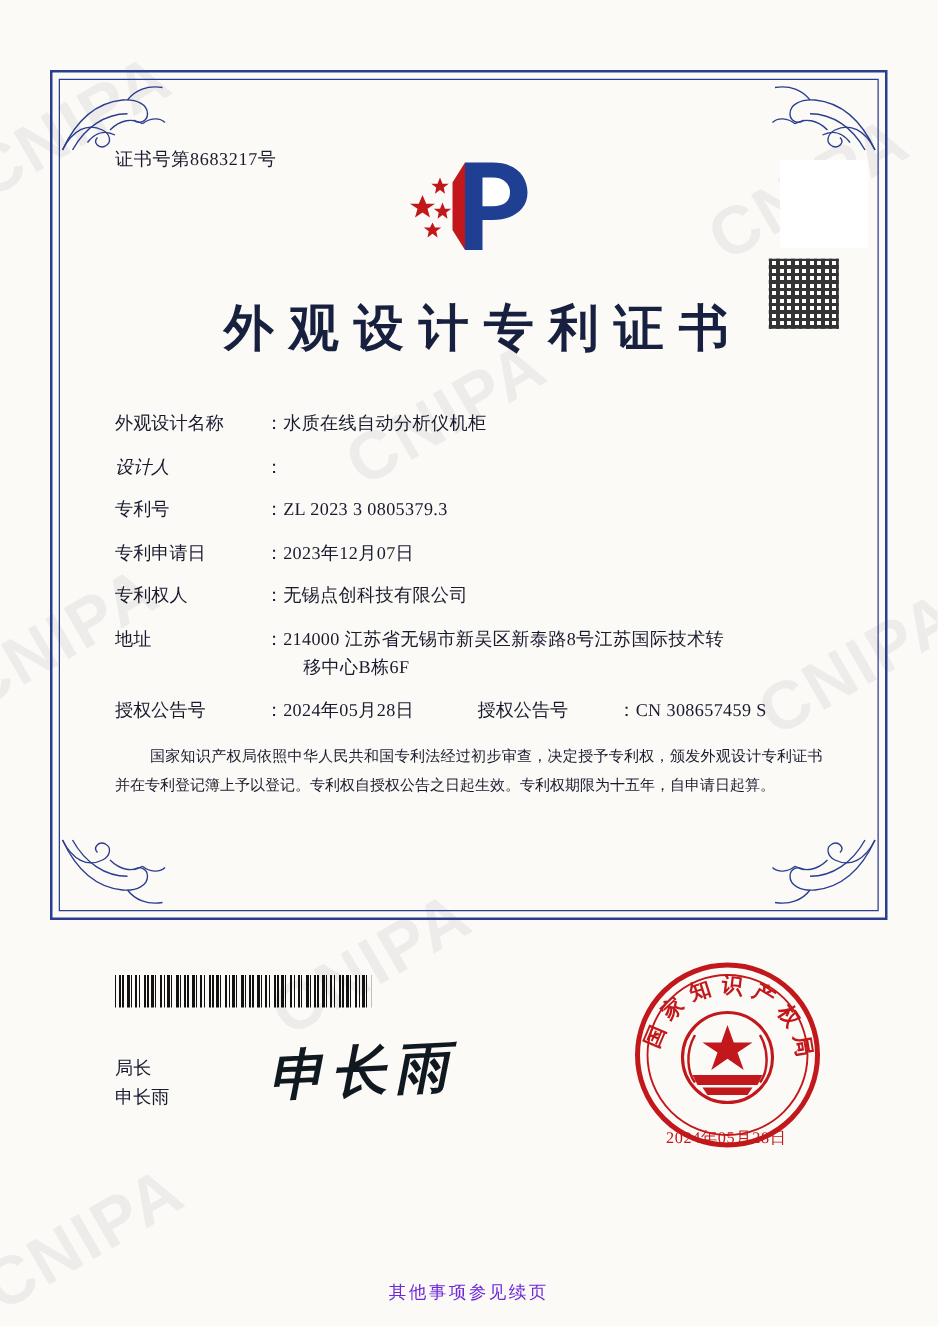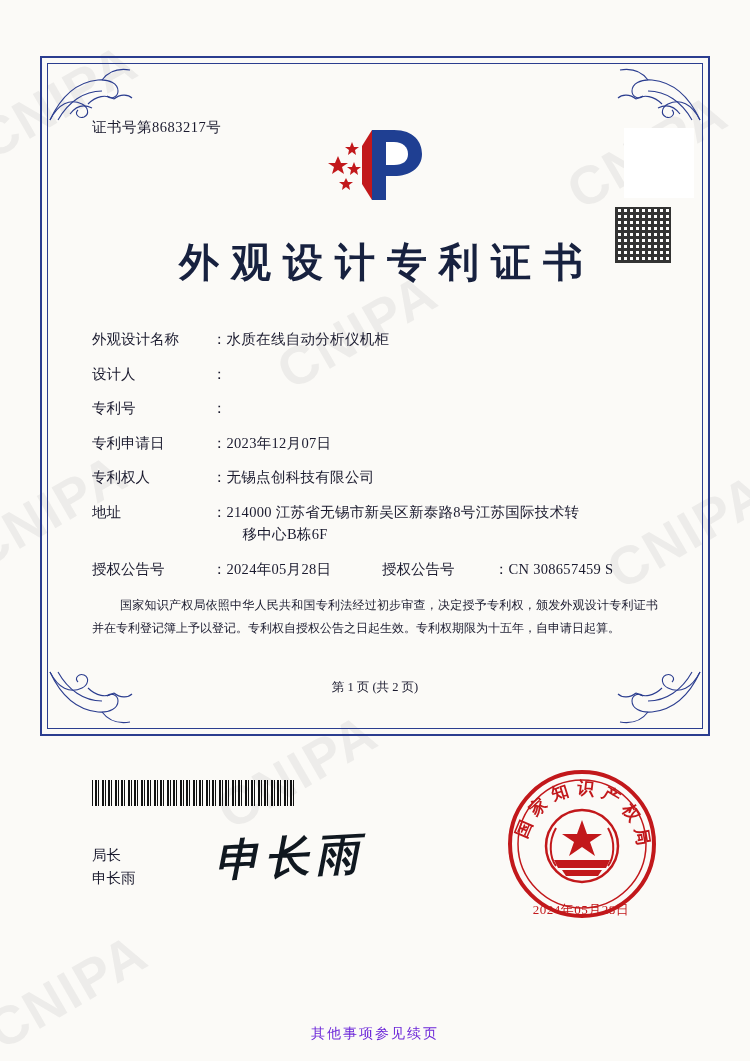--- a/index.html
+++ b/index.html
@@ -337,27 +337,28 @@
 
     <div class="fields">
 
       <div class="field-row">
         <div class="field-label">外观设计名称</div>
         <div class="field-colon">：</div>
         <div class="field-value">水质在线自动分析仪机柜</div>
       </div>
 
       <div class="field-row">
-        <div class="field-label" style="letter-spacing:0; justify-content:space-between;">设计人</div>
+        <div class="field-label" style="letter-spacing:0; justify-content:space-between;font-style:italic;">设计人</div>
         <div class="field-colon">：</div>
       </div>
 
       <div class="field-row">
         <div class="field-label">专利号</div>
         <div class="field-colon">：</div>
+        <div class="field-value">ZL 2023 3 0805379.3</div>
       </div>
 
       <div class="field-row">
         <div class="field-label">专利申请日</div>
         <div class="field-colon">：</div>
         <div class="field-value">2023年12月07日</div>
       </div>
 
       <div class="field-row">
         <div class="field-label">专利权人</div>
@@ -418,16 +419,15 @@
         <path id="arcTop" d="M 20 82 A 56 56 0 0 1 132 82" fill="none"></path>
         <path id="arcBot" d="M 24 78 A 52 52 0 0 0 128 78" fill="none"></path>
       </defs>
       <text font-family="'Liberation Serif', serif" font-size="17" font-weight="bold" fill="#c2181b" letter-spacing="7">
         <textPath href="#arcTop" startOffset="6%">国家知识产权局</textPath>
       </text>
     </svg>
   </div>
   <div class="seal-date">2024年05月28日</div>
 
-  <div class="page-num">第 1 页 (共 2 页)</div>
 </div>
 
 <div class="footer-note">其他事项参见续页</div>
 
 </body></html>

